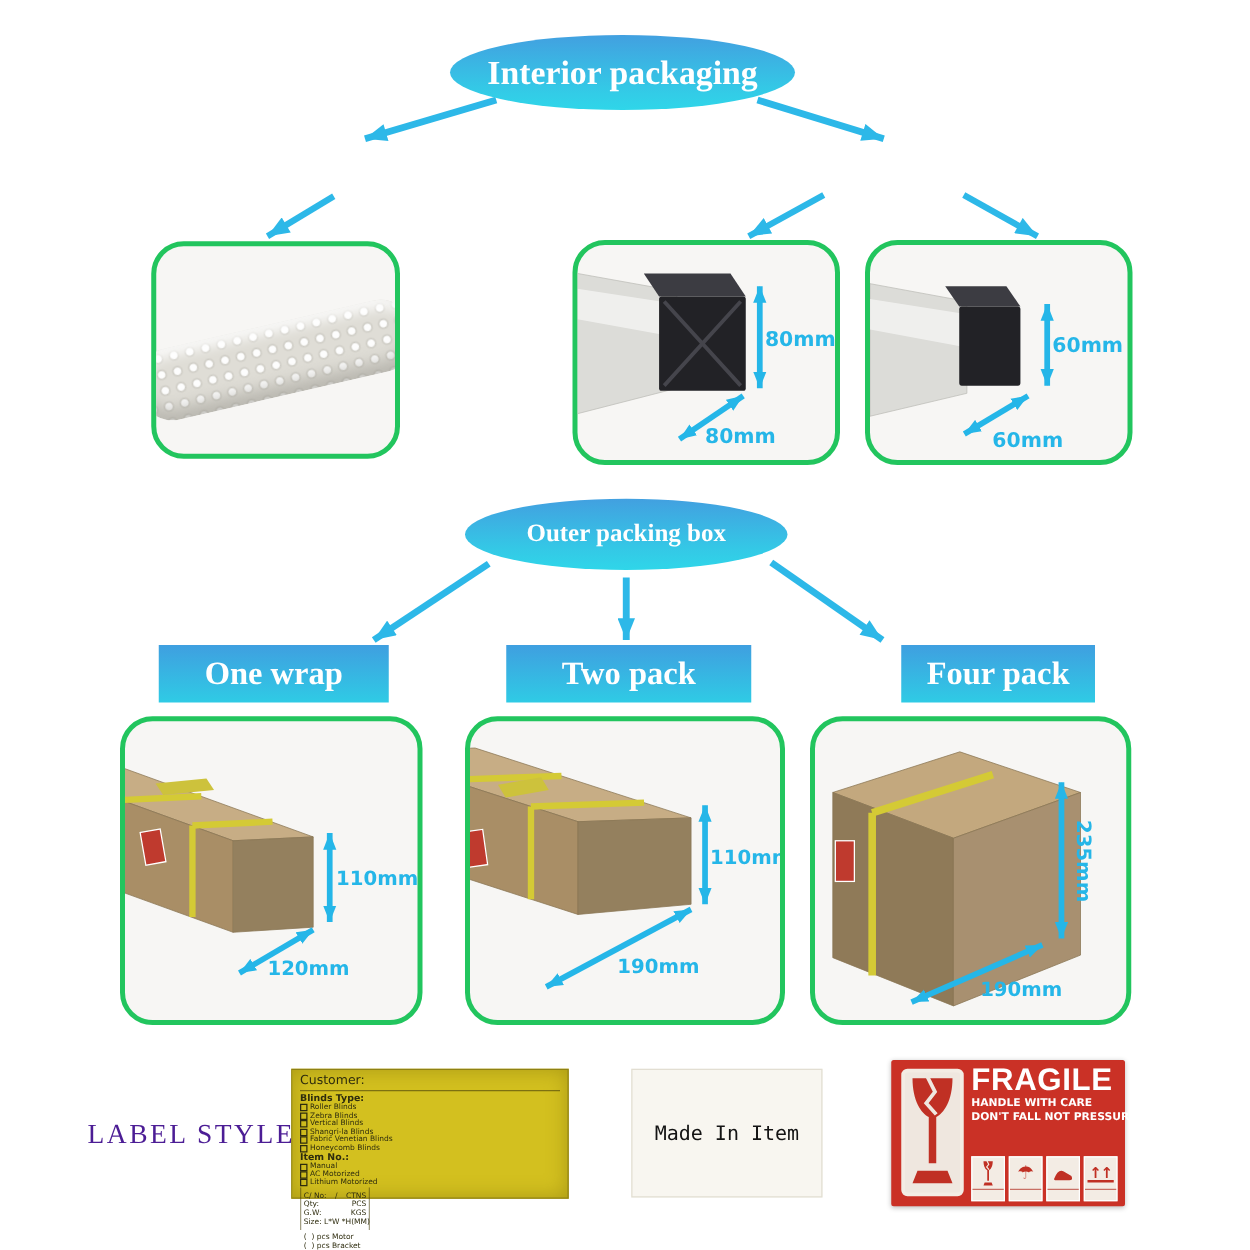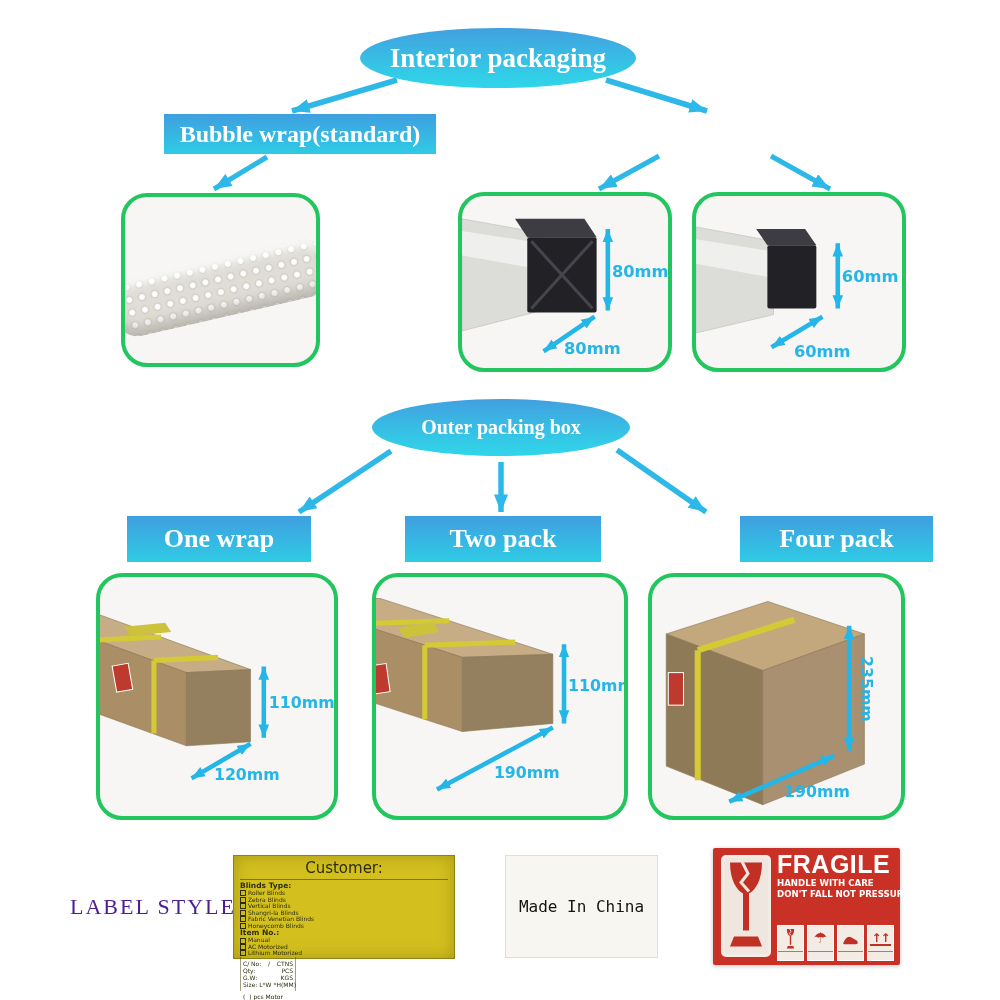--- a/index.html
+++ b/index.html
@@ -16,21 +16,21 @@
   #ellipse-outer{left:372px;top:399px;width:258px;height:57px;font-size:20px;}
 
   
   .branch-label{position:absolute;display:flex;align-items:center;justify-content:center;
                 color:#fff;font-family:"Liberation Serif",serif;font-weight:bold;
                 background:linear-gradient(180deg,#3f9fe0 0%,#2fcbe5 100%);white-space:nowrap;}
   #label-bubble{left:164px;top:114px;width:272px;height:40px;font-size:24px;}
   #label-pvc{left:585px;top:113px;width:250px;height:40px;font-size:24px;}
   #label-pack-0{left:127px;top:516px;width:184px;height:46px;font-size:26px;}
   #label-pack-1{left:405px;top:516px;width:196px;height:46px;font-size:26px;}
-  #label-pack-2{left:740px;top:516px;width:193px;height:46px;font-size:26px;}
+  #label-pack-2{left:721px;top:516px;width:155px;height:46px;font-size:26px;}
 
   
   .photo-card{position:absolute;box-sizing:border-box;border:4px solid #22c55e;border-radius:26px;
               background:#f7f6f4;overflow:hidden;}
   .photo-card>svg{position:absolute;left:0;top:0;width:100%;height:100%;}
   #card-bubble{left:121px;top:193px;width:199px;height:174px;}
   #card-pvc80{left:458px;top:192px;width:214px;height:180px;}
   #card-pvc60{left:692px;top:192px;width:214px;height:180px;}
   #card-pack0{left:96px;top:573px;width:242px;height:247px;}
   #card-pack1{left:372px;top:573px;width:256px;height:247px;}
@@ -58,21 +58,21 @@
   .sticker-y{fill:#cdc23c;}
   .sticker-r{fill:#bf3a2e;stroke:#fff;stroke-width:1;}
 
   
   #label-style-title{position:absolute;left:70px;top:894px;font-family:"Liberation Serif",serif;
       font-size:22px;color:#4c1d95;letter-spacing:2px;white-space:nowrap;}
 
   #customer-card{position:absolute;left:233px;top:855px;width:222px;height:104px;box-sizing:border-box;
       background:#d3c01f;border:1px solid #8e8114;padding:3px 6px;color:#2e2c0e;
       box-shadow:inset 0 0 16px rgba(110,96,8,.4);}
-  .cust-heading{font-size:15px;border-bottom:1px solid rgba(70,62,8,.6);padding-bottom:2px;text-align:center;}
+  .cust-heading{font-size:10px;border-bottom:1px solid rgba(70,62,8,.6);padding-bottom:2px;}
   .cust-body{display:flex;height:78px;flex-direction:column;}
   .cust-col1{width:84px;padding-top:2px;}
   .cust-col2{width:56px;border-left:1px solid rgba(70,62,8,.5);border-right:1px solid rgba(70,62,8,.5);
       display:flex;flex-direction:column;justify-content:space-between;padding:3px 2px;box-sizing:border-box;}
   .cust-col3{flex:1;display:flex;flex-direction:column;justify-content:space-between;padding:2px 0 2px 3px;}
   .cust-h{font-size:7.5px;font-weight:bold;line-height:1.1;}
   .cust-item{font-size:6px;line-height:1.08;display:flex;align-items:center;gap:2px;white-space:nowrap;}
   .cbx{width:4px;height:4px;border:1px solid #2e2c0e;display:inline-block;flex:none;}
   .cust-row{font-size:6px;display:flex;justify-content:space-between;white-space:nowrap;}
   .cust-part{font-size:6px;white-space:nowrap;}
@@ -116,21 +116,20 @@
     <line x1="606" y1="80" x2="707" y2="111" stroke="#2db8e8" stroke-width="5.5" marker-end="url(#mflow)"></line>
     <line x1="267" y1="157" x2="214" y2="189" stroke="#2db8e8" stroke-width="5" marker-end="url(#mflow)"></line>
     <line x1="659" y1="156" x2="599" y2="189" stroke="#2db8e8" stroke-width="5" marker-end="url(#mflow)"></line>
     <line x1="771" y1="156" x2="830" y2="189" stroke="#2db8e8" stroke-width="5" marker-end="url(#mflow)"></line>
     <line x1="391" y1="451" x2="299" y2="512" stroke="#2db8e8" stroke-width="5.5" marker-end="url(#mflow)"></line>
     <line x1="501" y1="462" x2="501" y2="512" stroke="#2db8e8" stroke-width="5.5" marker-end="url(#mflow)"></line>
     <line x1="617" y1="450" x2="706" y2="512" stroke="#2db8e8" stroke-width="5.5" marker-end="url(#mflow)"></line>
   </svg>
 
   <div class="ellipse" id="ellipse-interior">Interior packaging</div>
-  <div class="branch-label" id="label-bubble">Bubble wrap(standard)</div>
 
   <div class="photo-card" id="card-bubble">
     <div class="bubble-tube"></div>
   </div>
 
   <div class="photo-card" id="card-pvc80">
     <svg viewBox="0 0 202 168">
       <polygon class="tube-body" points="0,22 78,36 78,112 0,132"></polygon>
       <polygon class="tube-shine" points="0,34 78,46 78,72 0,58"></polygon>
       <polygon class="cap-top" points="64,40 132,40 120,22 52,22"></polygon>
@@ -328,21 +327,21 @@
 
           <div class="cust-part">(&nbsp;&nbsp;) pcs WIFI Hub</div>
 
           <div class="cust-part">(&nbsp;&nbsp;) pcs Solar Panel</div>
 
           <div class="cust-part">(&nbsp;&nbsp;) pcs Draw Rod</div>
         </div>
     </div>
   </div>
 
-  <div id="origin-card">Made In China</div>
+  <div id="origin-card">Made In Item</div>
 
   <div id="fragile-card">
     <div class="glass-frame">
       <svg viewBox="0 0 44 95">
         <path d="M6,4 H38 C38,22 31,32 25,35 L25,72 H19 L19,35 C13,32 6,22 6,4 Z" fill="#c03024"></path>
         <path d="M10,78 H34 L38,88 H6 Z" fill="#c03024"></path>
         <path d="M18,3 L24,15 L17,24 L25,33" stroke="#efe7df" stroke-width="3" fill="none"></path>
       </svg>
     </div>
     <div class="fragile-right">

